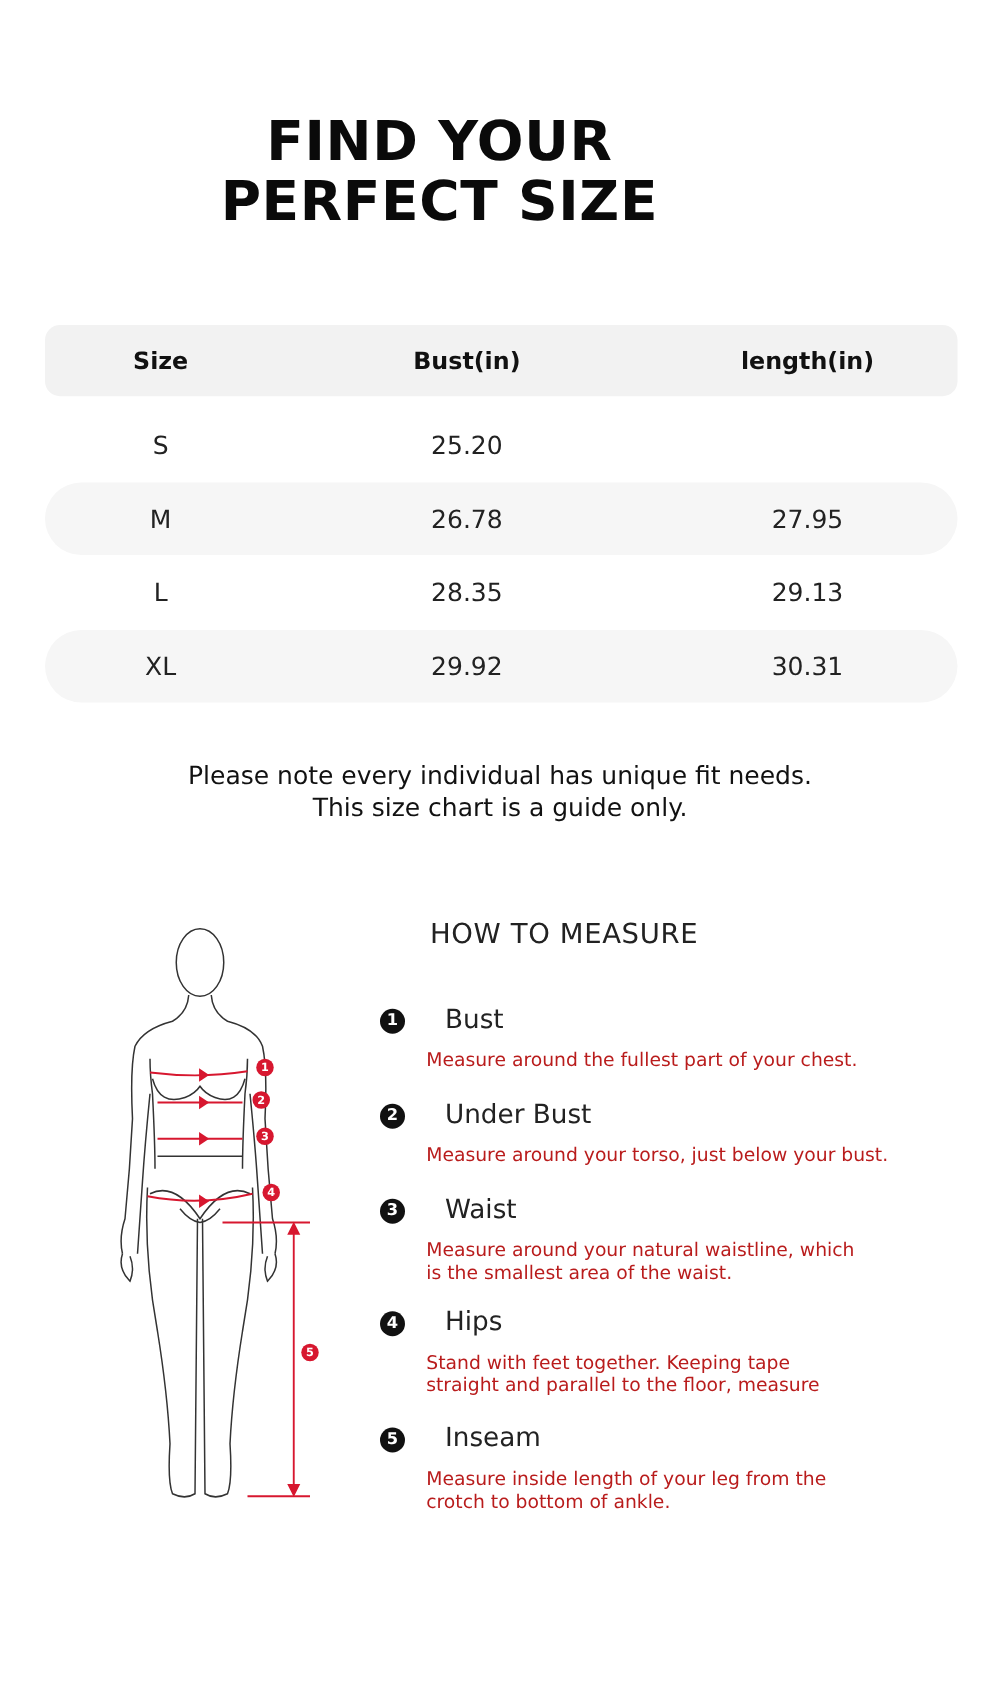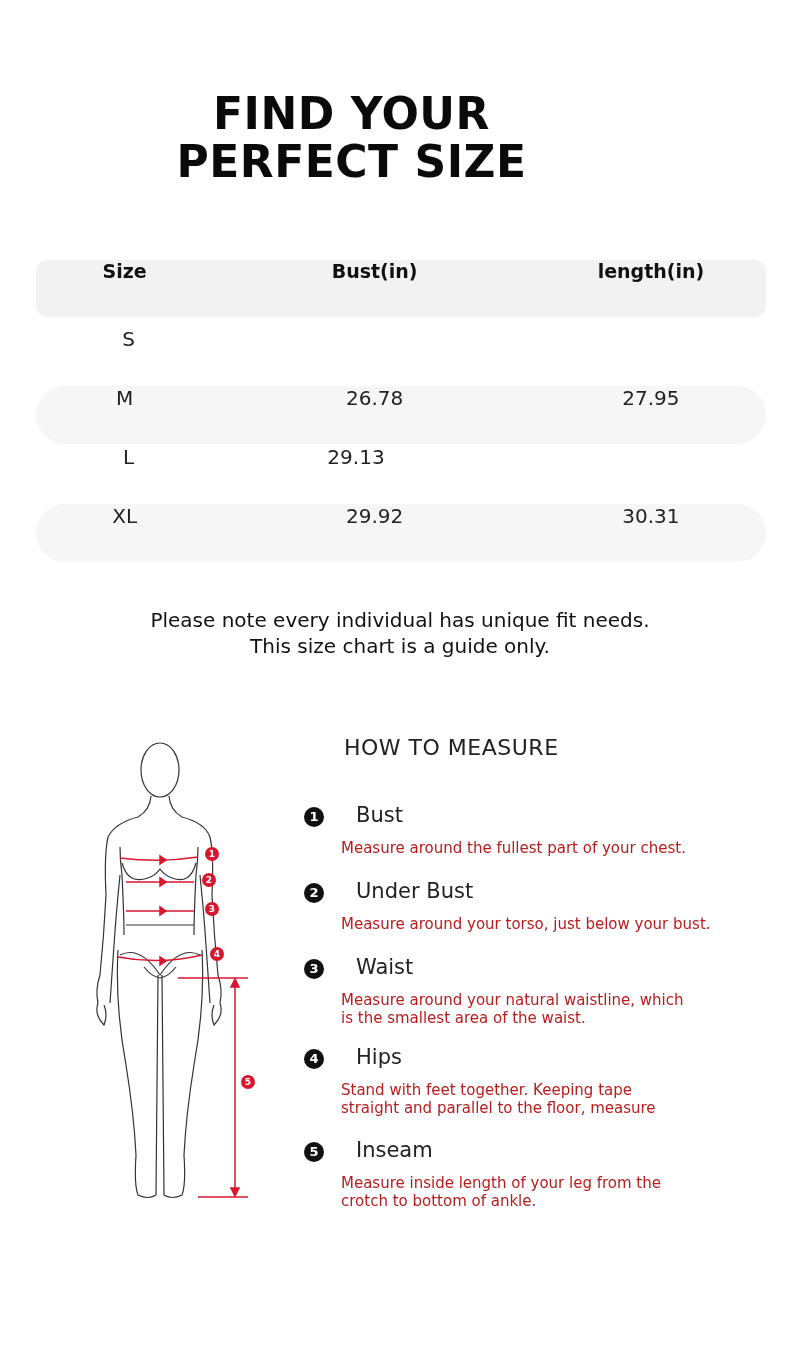--- a/index.html
+++ b/index.html
@@ -1,19 +1,19 @@
 <!DOCTYPE html>
 <html><head>
 <meta charset="utf-8">
 <style>
   html,body{margin:0;padding:0;background:#ffffff;}
   body{width:800px;height:1345px;position:relative;overflow:hidden;font-family:"Liberation Sans","DejaVu Sans",sans-serif;color:#111;}
   .title{position:absolute;top:90px;left:0;width:703px;text-align:center;font-family:"DejaVu Sans",sans-serif;font-weight:bold;font-size:44px;line-height:48px;letter-spacing:0.5px;color:#0a0a0a;}
   .table{position:absolute;left:36px;top:260px;width:730px;}
-  .row{height:58px;display:flex;border-radius:29px;margin-bottom:1px;gap:15px;}
+  .row{height:58px;display:flex;align-items:center;border-radius:29px;margin-bottom:1px;}
   .row.head{background:#f2f2f2;border-radius:12px;height:57px;margin-bottom:10px;}
   .row.shade{background:#f6f6f6;}
   .cell{font-size:20px;color:#222;text-align:center;font-family:"DejaVu Sans",sans-serif;}
   .row.head .cell{font-weight:bold;font-size:19px;color:#111;}
   .c1{width:185px;}
   .c2{width:305px;}
   .c3{width:240px;}
   .note{position:absolute;top:607px;left:0;width:800px;text-align:center;font-size:20px;line-height:26px;color:#111;font-family:"DejaVu Sans",sans-serif;}
   .how-title{position:absolute;top:735px;left:344px;font-size:22px;letter-spacing:0.5px;color:#222;font-family:"DejaVu Sans",sans-serif;}
   .step{position:absolute;left:304px;width:420px;}
@@ -31,28 +31,30 @@
 </div>
 
 <div class="table">
   <div class="row head">
     <div class="cell c1">Size</div>
     <div class="cell c2">Bust(in)</div>
     <div class="cell c3">length(in)</div>
   </div>
   <div class="row">
     <div class="cell c1">S</div>
+    <div class="cell c2">25.20</div>
   </div>
   <div class="row shade">
     <div class="cell c1">M</div>
     <div class="cell c2">26.78</div>
     <div class="cell c3">27.95</div>
   </div>
   <div class="row">
     <div class="cell c1">L</div>
+    <div class="cell c2">28.35</div>
     <div class="cell c3">29.13</div>
   </div>
   <div class="row shade">
     <div class="cell c1">XL</div>
     <div class="cell c2">29.92</div>
     <div class="cell c3">30.31</div>
   </div>
 </div>
 
 <div class="note">

